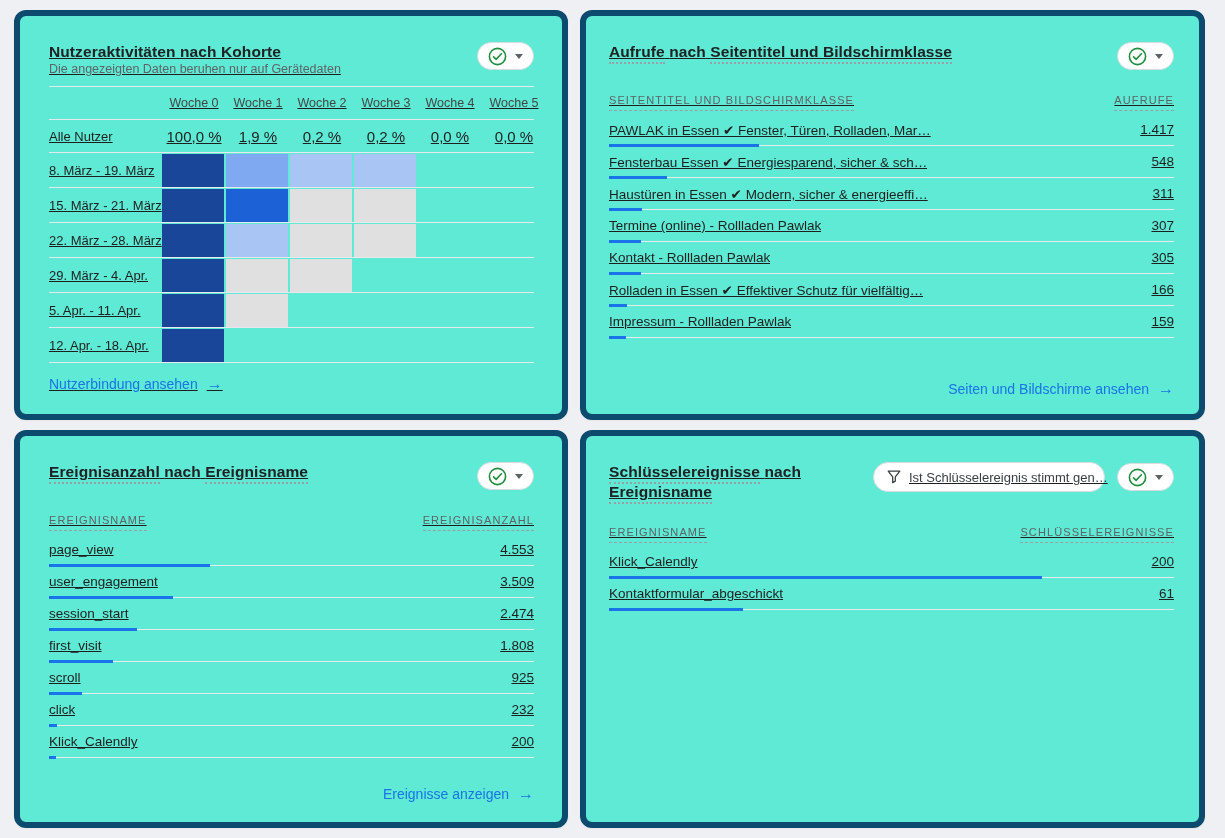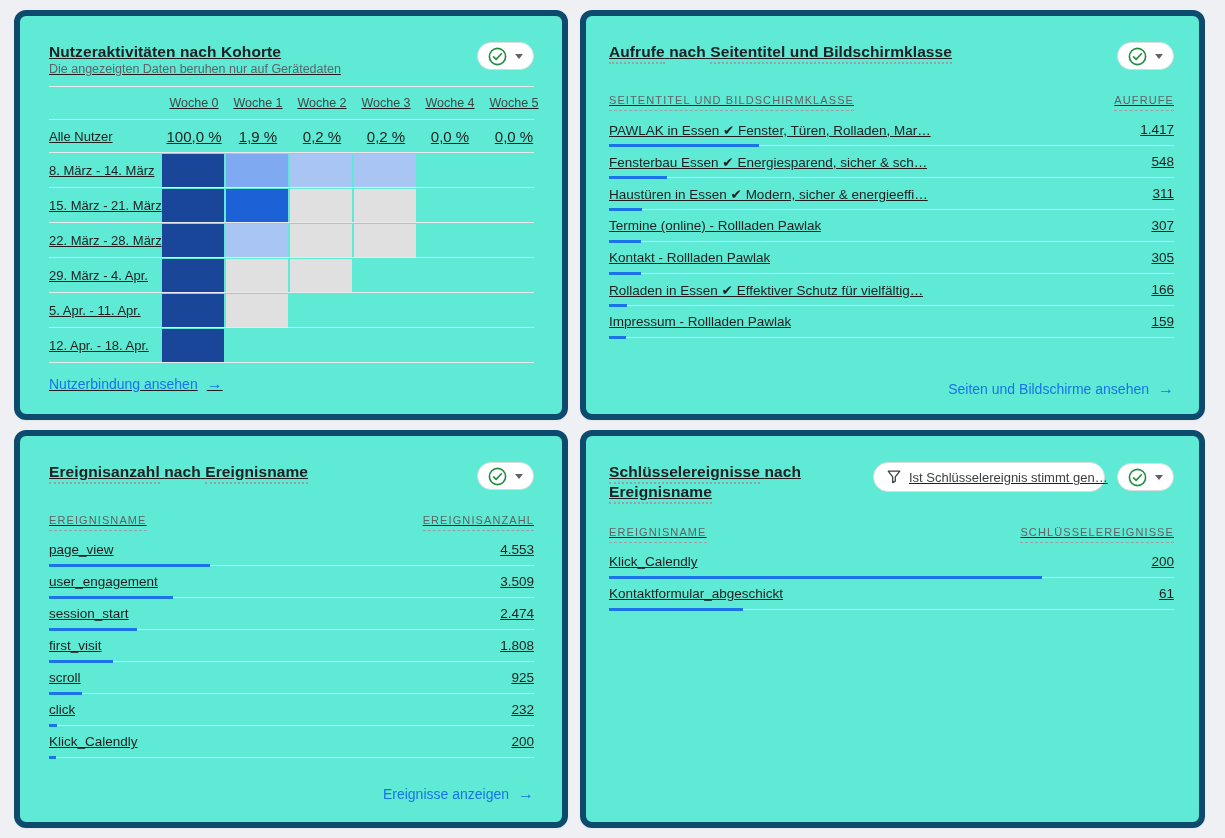--- a/index.html
+++ b/index.html
@@ -117,21 +117,21 @@
           <div class="cohort-col">100,0 %</div>
           <div class="cohort-col">1,9 %</div>
           <div class="cohort-col">0,2 %</div>
           <div class="cohort-col">0,2 %</div>
           <div class="cohort-col">0,0 %</div>
           <div class="cohort-col">0,0 %</div>
         </div>
     </div>
     <div id="cohort-rows">
         <div class="cohort-row">
-          <div class="cohort-label-col">8. März - 14. März</div>
+          <div class="cohort-label-col">8. März - 19. März</div>
           <div class="cohort-cells">
             <div class="cohort-cell" style="background: rgb(26, 70, 153);"></div>
             <div class="cohort-cell" style="background: rgb(127, 169, 241);"></div>
             <div class="cohort-cell" style="background: rgb(169, 197, 244);"></div>
             <div class="cohort-cell" style="background: rgb(169, 197, 244);"></div>
             <div class="cohort-cell"></div>
             <div class="cohort-cell"></div>
           </div>
         </div>
         <div class="cohort-row">

